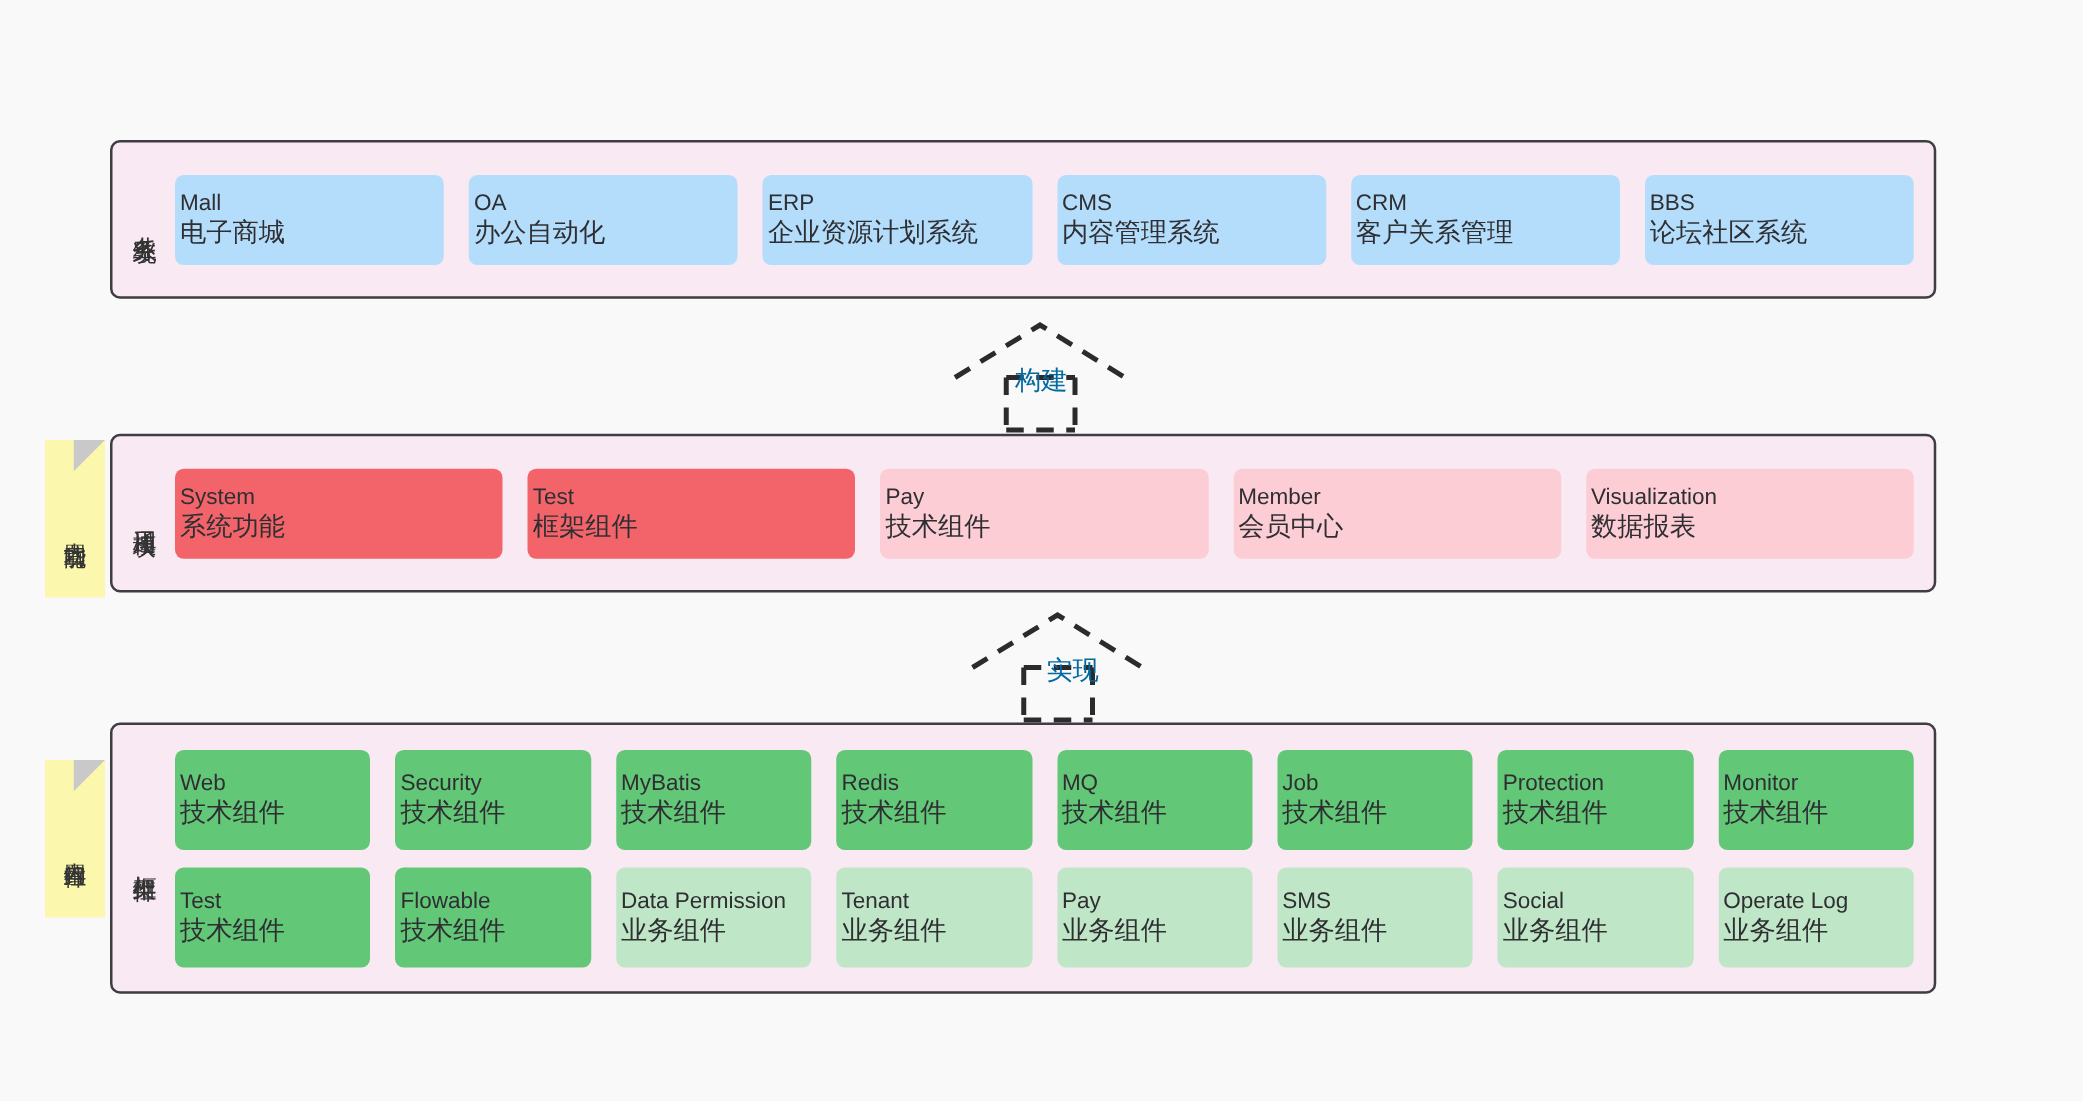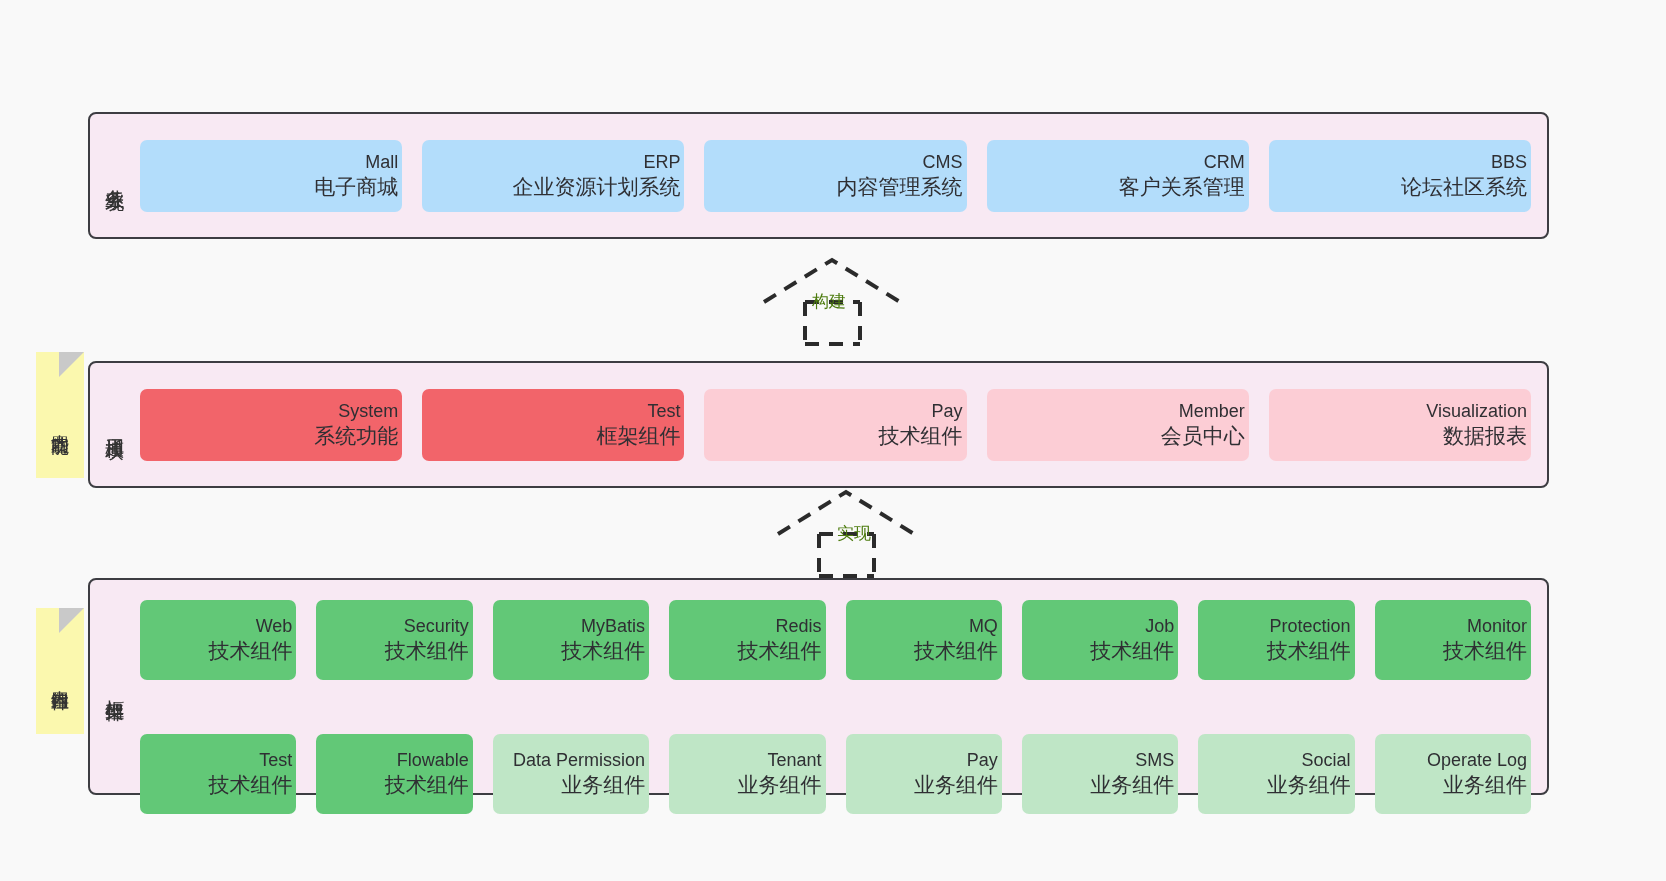--- a/index.html
+++ b/index.html
@@ -59,21 +59,21 @@
     gap: 20px;
     align-items: stretch;
   }
 
   
   .node {
     flex: 1 1 0;
     border-radius: 7px;
     display: flex;
     flex-direction: column;
-    align-items: flex-end;
+    align-items: flex-start;
     justify-content: center;
     text-align: center;
     font-size: 18px;
     line-height: 1.28;
     color: #2f2f33;
     padding: 6px 4px;
     box-sizing: border-box;
   }
   .node .t1 { font-size: 18px; }
   .node .t2 { font-size: 21px; }
@@ -81,25 +81,25 @@
   .blue        { background: #b3ddfb; }
   .red-strong  { background: #f2646a; }
   .red-light   { background: #fccdd5; }
   .green-strong{ background: #62c877; }
   .green-light { background: #bfe6c6; }
 
   
   #layer-business  { left: 88px;  top: 112px; width: 1461px; height: 127px; }
   #layer-business .node { height: 72px; }
 
-  #layer-common    { left: 88px;  top: 361px; width: 1461px; height: 127px; }
+  #layer-common    { left: 88px;  top: 347px; width: 1461px; height: 127px; }
   #layer-common .node { height: 72px; }
 
   #layer-framework { left: 88px;  top: 578px; width: 1461px; height: 217px; }
-  #layer-framework .node { height: 80px; margin-top: 40px; }
+  #layer-framework .node { height: 80px; }
 
   
   .sticky {
     position: absolute;
     width: 48px;
     background: #fbf8ae;
     color: #333333;
     font-size: 18px;
     line-height: 1.12;
     display: flex;
@@ -124,42 +124,46 @@
   #sticky-common    { left: 36px; top: 352px; height: 126px; }
   #sticky-framework { left: 36px; top: 608px; height: 126px; }
 
   
   .connector {
     position: absolute;
     pointer-events: none;
   }
   .connector .conn-label {
     position: absolute;
-    font-size: 17px;
-    color: #4d7c0f;
+    font-size: 21px;
+    color: #0369a1;
     background: transparent;
     white-space: nowrap;
   }
   #connector-build   { left: 752px; top: 252px; width: 160px; height: 95px; }
   #connector-build .conn-label  { left: 60px; top: 38px; }
   #connector-impl    { left: 766px; top: 484px; width: 160px; height: 95px; }
   #connector-impl .conn-label   { left: 71px; top: 38px; }
 </style>
 </head>
 <body>
 
 <div class="canvas">
 
   <div class="layer" id="layer-business">
     <div class="layer-title">业务系统</div>
     <div class="layer-body">
       <div class="row">
         <div class="node blue">
           <span class="t1">Mall</span>
           <span class="t2">电子商城</span>
+        </div>
+        <div class="node blue">
+          <span class="t1">OA</span>
+          <span class="t2">办公自动化</span>
         </div>
         <div class="node blue">
           <span class="t1">ERP</span>
           <span class="t2">企业资源计划系统</span>
         </div>
         <div class="node blue">
           <span class="t1">CMS</span>
           <span class="t2">内容管理系统</span>
         </div>
         <div class="node blue">

